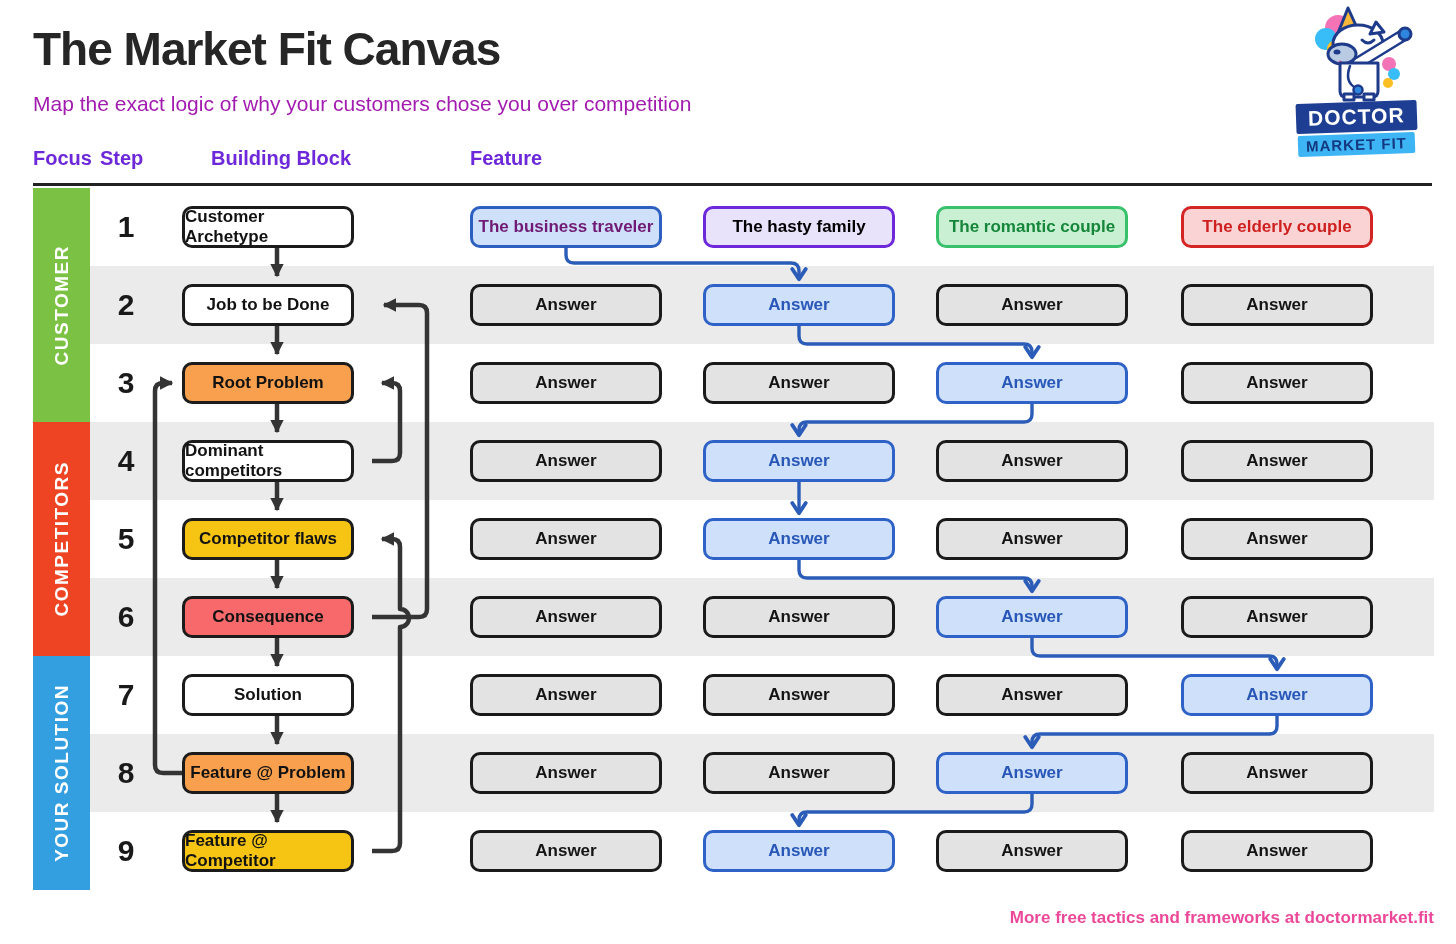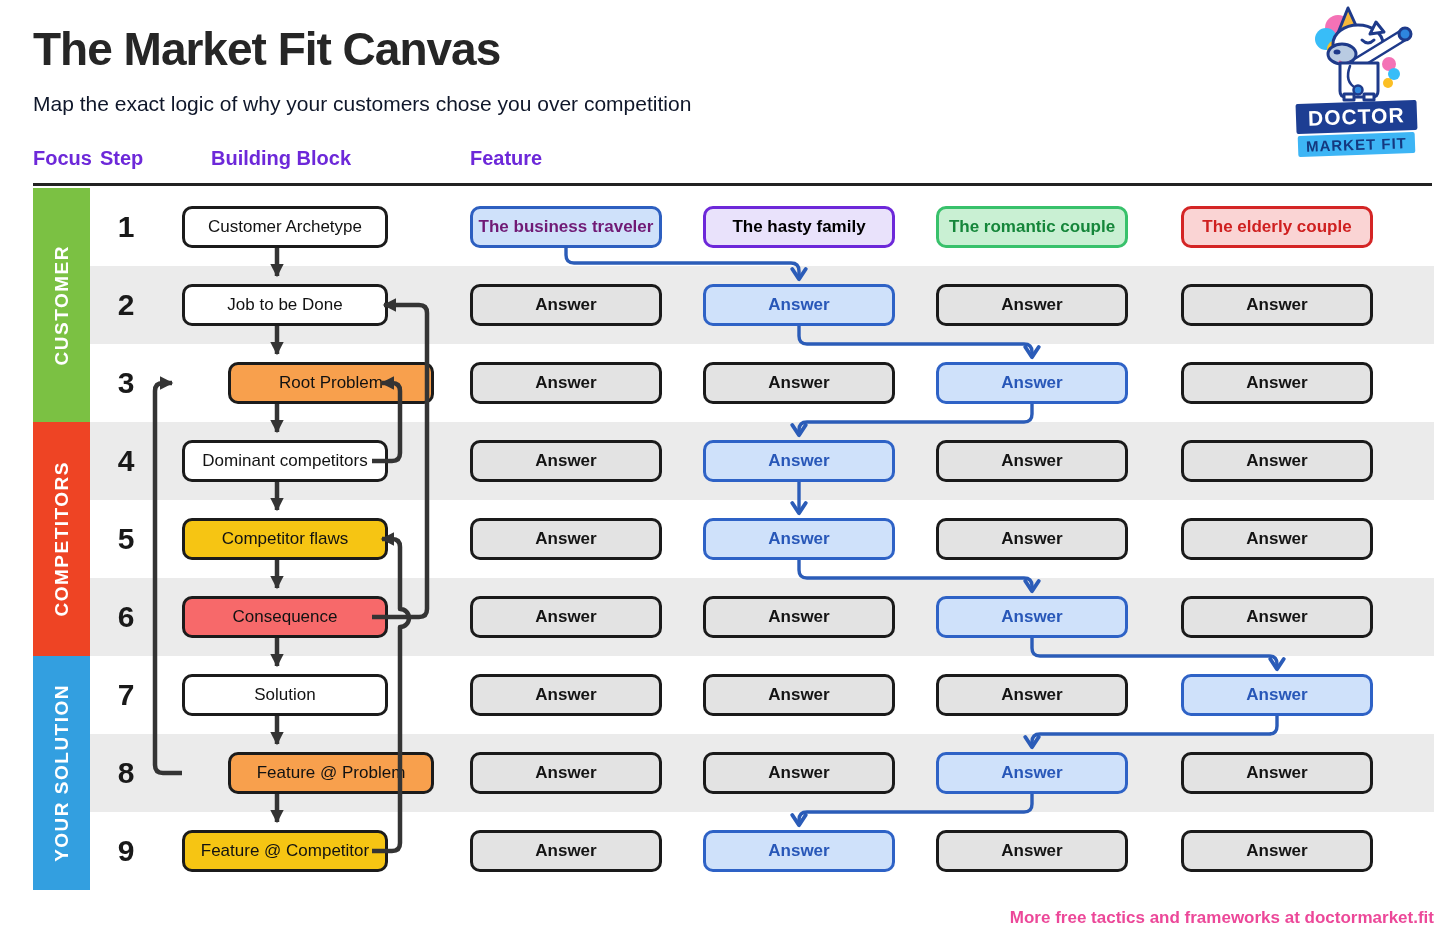--- a/index.html
+++ b/index.html
@@ -1,30 +1,30 @@
 <!DOCTYPE html>
 <html><head>
 <meta charset="utf-8">
 <style>
   html,body { margin:0; padding:0; }
   body {
     width:1456px; height:944px; background:#ffffff; position:relative; overflow:hidden;
     font-family:"Liberation Sans", sans-serif;
   }
   .title { position:absolute; left:33px; top:22px; font-size:46px; font-weight:bold; color:#262626; letter-spacing:-1px; }
-  .subtitle { position:absolute; left:33px; top:92px; font-size:21px; color:#0f172a; }
+  .subtitle { position:absolute; left:33px; top:92px; font-size:21px; color:#a21caf; }
   .col-header { position:absolute; top:147px; font-size:20px; font-weight:bold; color:#6d28d9; }
   .rule { position:absolute; left:33px; top:183px; width:1399px; height:3px; background:#222; }
   .gray-band { position:absolute; left:90px; width:1344px; height:78px; background:#ebebeb; }
   .focus-seg { position:absolute; left:33px; width:57px; height:234px; display:flex; align-items:center; justify-content:center; }
   .focus-seg span { writing-mode:vertical-rl; transform:rotate(180deg); color:#fff; font-weight:bold; font-size:19px; letter-spacing:1.5px; white-space:nowrap; }
   .stepnum { position:absolute; left:96px; width:60px; text-align:center; font-size:30px; font-weight:bold; color:#191919; }
-  .block { position:absolute; left:182px; width:206px; height:42px; background:#fff; border:3px solid #1b1b1b; border-radius:10px;
-           display:flex; align-items:center; justify-content:center; font-weight:normal; font-size:17px; color:#121212; box-sizing:border-box; }
-  .bk-orange { background:#f8a04d;margin-left:46px; }
+  .block { position:absolute; left:182px; width:172px; height:42px; background:#fff; border:3px solid #1b1b1b; border-radius:10px;
+           display:flex; align-items:center; justify-content:center; font-weight:bold; font-size:17px; color:#121212; box-sizing:border-box; }
+  .bk-orange { background:#f8a04d; }
   .bk-yellow { background:#f6c513; }
   .bk-red    { background:#f7696a; }
   .opt { position:absolute; width:192px; height:42px; border-radius:10px; box-sizing:border-box;
          display:flex; align-items:center; justify-content:center; font-weight:bold; font-size:17px; }
   .answer { background:#e3e3e3; border:3px solid #1a1a1a; color:#141414; }
   .answer.hi { background:#cfe1fa; border-color:#2e62c6; color:#2857b8; }
   .pill-blue   { background:#cfe1fa; border:3px solid #2d5fc0; color:#701a75; }
   .pill-purple { background:#e9e2fb; border:3px solid #6d28d9; color:#000000; }
   .pill-green  { background:#c9f0d3; border:3px solid #38c16b; color:#15863a; }
   .pill-red    { background:#fad4d4; border:3px solid #d42525; color:#cf2020; }

